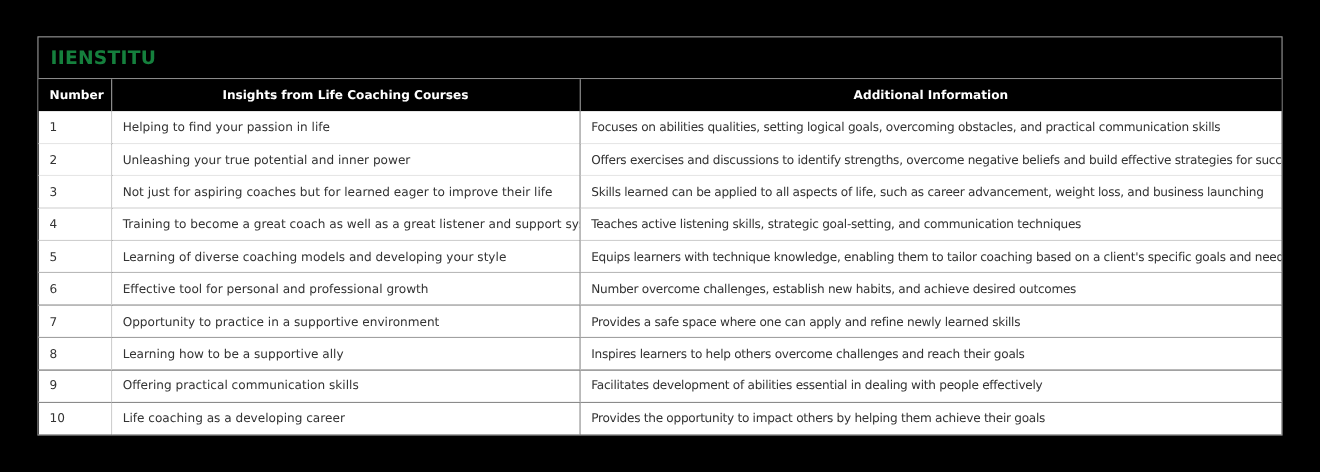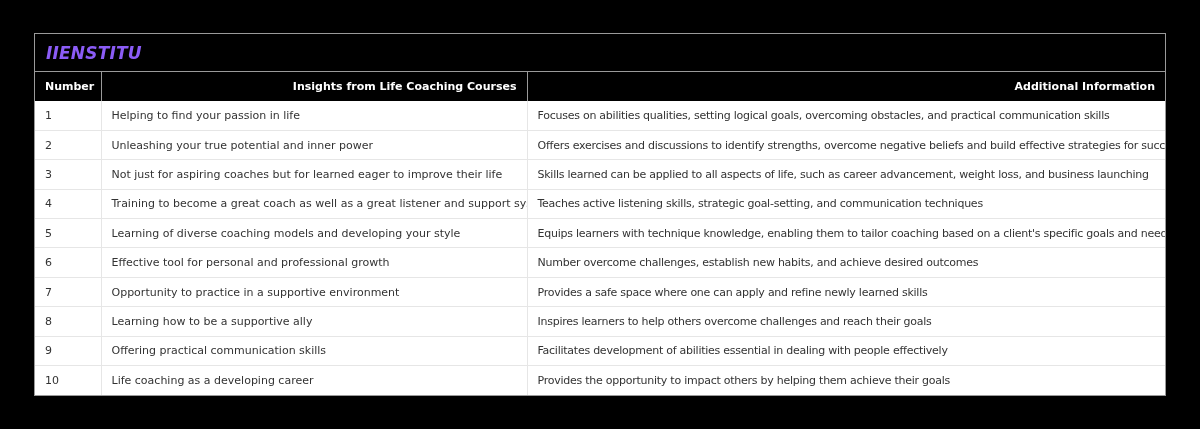--- a/index.html
+++ b/index.html
@@ -18,42 +18,41 @@
       width: 1132px;
       border: 1px solid #9a9a9a;
       box-sizing: border-box;
       background: #000;
     }
     .title-bar {
       height: 38px;
       display: flex;
       align-items: center;
       padding-left: 11px;
-      color: #8b5cf6;
+      color: #15803d;
       font-weight: bold;
       font-size: 17px;
       letter-spacing: 0.2px;
       border-bottom: 1px solid #9a9a9a;
       box-sizing: border-box;
-      font-style: italic;
     }
     table {
       border-collapse: collapse;
       width: 100%;
       table-layout: fixed;
     }
     col.c-num { width: 66px; }
     col.c-ins { width: 426px; }
     col.c-add { width: auto; }
     thead th {
       background: #000;
       color: #fff;
       font-weight: bold;
       font-size: 11px;
-      text-align: right;
+      text-align: center;
       height: 29px;
       padding: 0 10px;
       border-right: 1px solid #9a9a9a;
       box-sizing: border-box;
       white-space: nowrap;
     }
     thead th:last-child { border-right: none; }
     tbody td {
       background: #ffffff;
       color: #333333;

